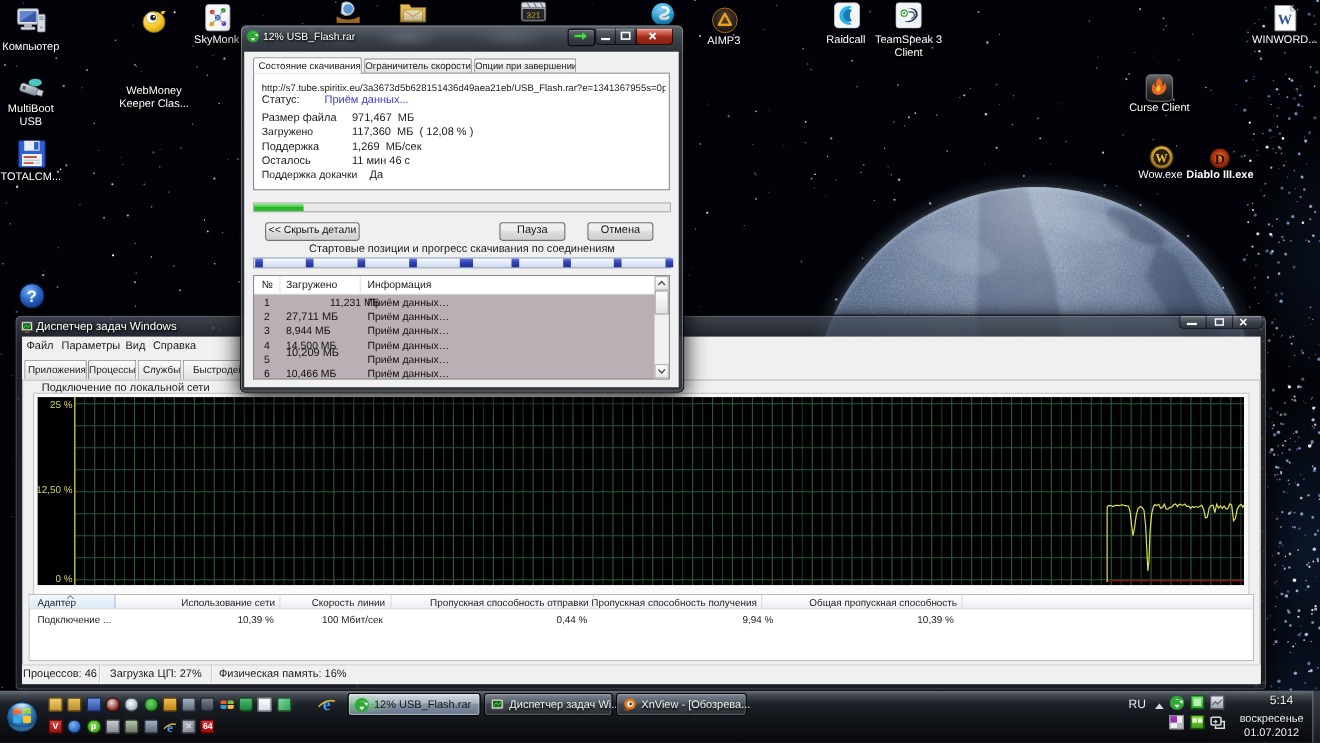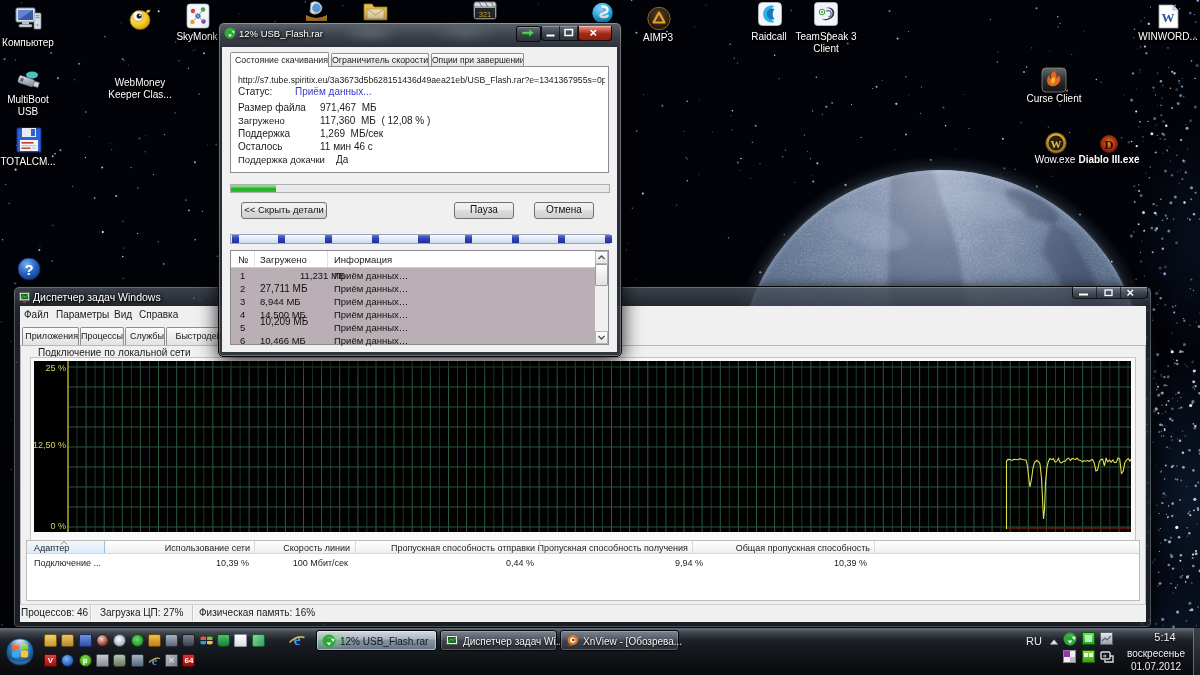--- a/index.html
+++ b/index.html
@@ -1743,20 +1743,21 @@
 <div class="t" style="left:320px;top:141px;font-size:10px;color:#1a1a1a;">11 мин 46 с</div>
 <div class="t" style="left:238px;top:154px;font-size:9.5px;color:#1a1a1a;">Поддержка докачки</div>
 <div class="t" style="left:336px;top:154px;font-size:10px;color:#1a1a1a;">Да</div>
 
 <div class="abs" style="left:230px;top:184px;width:380px;height:9px;background:#e9e9e9;border:1px solid #aeaeae;box-sizing:border-box;"></div>
 <div class="abs" style="left:231px;top:185px;width:45px;height:7px;background:linear-gradient(180deg,#9ae89a 0%,#43cb43 45%,#28b028 50%,#32bc32 100%);"></div>
 
 <div class="btn7" style="left:241px;top:202px;width:84px;height:15px;line-height:14px;font-size:9.5px;">&lt;&lt; Скрыть детали</div>
 <div class="btn7" style="left:454px;top:202px;width:58px;height:15px;line-height:14px;font-size:10px;">Пауза</div>
 <div class="btn7" style="left:534px;top:202px;width:58px;height:15px;line-height:14px;font-size:10px;">Отмена</div>
+<div class="t" style="left:230px;top:221px;width:380px;text-align:center;font-size:10px;color:#1a1a1a;">Стартовые позиции и прогресс скачивания по соединениям</div>
 
 <div class="abs" style="left:230px;top:234px;width:380px;height:10px;background:linear-gradient(180deg,#f8fbff,#dfe8f6 55%,#cdd9ec);border:1px solid #98a3b8;box-sizing:border-box;"></div>
 <div class="abs" style="left:232px;top:235px;width:7px;height:8px;background:linear-gradient(180deg,#6577dc 0%,#3142b4 45%,#222f98 100%);"></div>
 <div class="abs" style="left:278px;top:235px;width:7px;height:8px;background:linear-gradient(180deg,#6577dc 0%,#3142b4 45%,#222f98 100%);"></div>
 <div class="abs" style="left:325px;top:235px;width:7px;height:8px;background:linear-gradient(180deg,#6577dc 0%,#3142b4 45%,#222f98 100%);"></div>
 <div class="abs" style="left:372px;top:235px;width:7px;height:8px;background:linear-gradient(180deg,#6577dc 0%,#3142b4 45%,#222f98 100%);"></div>
 <div class="abs" style="left:418px;top:235px;width:12px;height:8px;background:linear-gradient(180deg,#6577dc 0%,#3142b4 45%,#222f98 100%);"></div>
 <div class="abs" style="left:465px;top:235px;width:7px;height:8px;background:linear-gradient(180deg,#6577dc 0%,#3142b4 45%,#222f98 100%);"></div>
 <div class="abs" style="left:512px;top:235px;width:7px;height:8px;background:linear-gradient(180deg,#6577dc 0%,#3142b4 45%,#222f98 100%);"></div>
 <div class="abs" style="left:558px;top:235px;width:7px;height:8px;background:linear-gradient(180deg,#6577dc 0%,#3142b4 45%,#222f98 100%);"></div>

